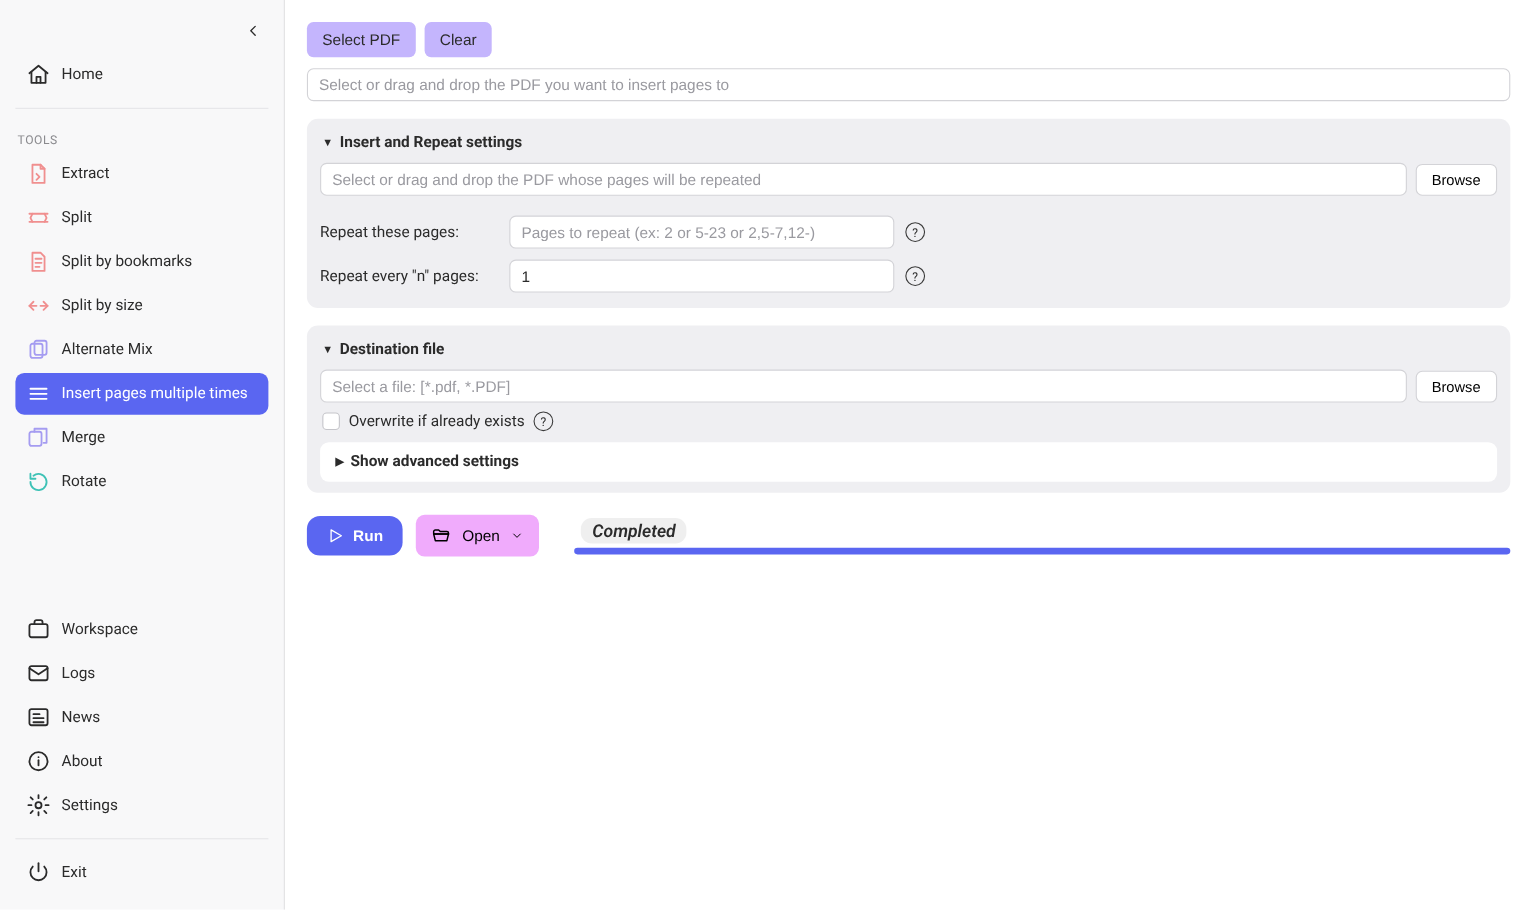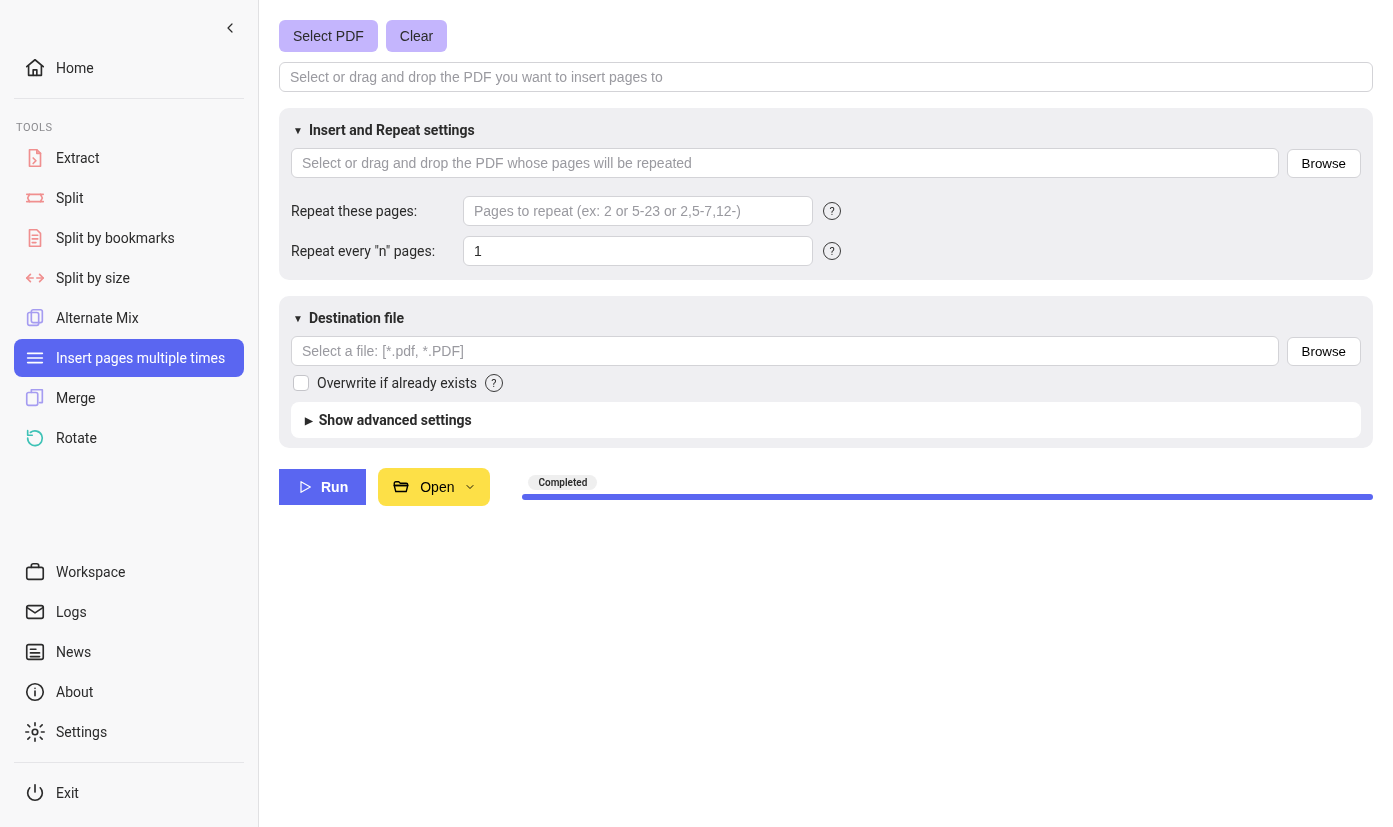--- a/index.html
+++ b/index.html
@@ -128,31 +128,32 @@
 .checkbox-row { display:flex; align-items:center; gap:8px; margin-top:8px; margin-bottom:6px; padding-left:2px;}
 .checkbox {
   width:16px; height:16px; border:1.5px solid #c5c5ca; border-radius:4px; background:#fff; cursor:pointer;
 }
 .advanced-bar {
   background:#fff; border-radius:8px; padding:10px 14px; margin-top:10px;
   display:flex; align-items:center; gap:6px; font-weight:700; cursor:pointer;
 }
 .run-bar { display:flex; align-items:center; gap:12px; margin-top:20px; }
 .btn-run {
-  background:#5a66f1; color:#fff; border:none; padding:10px 18px; border-radius:0;
+  background:#5a66f1; color:#fff; border:none; padding:10px 18px; border-radius:12px;
   font-weight:700; font-size:14px; display:flex; align-items:center; gap:8px; cursor:pointer;
 }
 .btn-open {
-  background:#fde047; border:none; padding:10px 14px; border-radius:8px;
+  background:#f0abfc; border:none; padding:10px 14px; border-radius:8px;
   display:flex; align-items:center; gap:10px; cursor:pointer; font-size:14px;
 }
 .progress-wrap { flex:1; display:flex; flex-direction:column; gap:4px; margin-left:20px;}
 .status-pill {
-  align-self:flex-start; background:#efefef; border-radius:10px; padding:2px 10px; font-size:10px; font-weight:600;
+  align-self:flex-start; background:#efefef; border-radius:10px; padding:2px 10px; font-size:16px; font-weight:600;
   margin-left:6px;
+  font-style:italic;
 }
 .progress-bar { height:6px; background:#5a66f1; border-radius:3px; width:100%; }
 svg { stroke: currentColor; fill:none; stroke-width:1.8; stroke-linecap:round; stroke-linejoin:round; }
 .icon-black { color:#2b2b2b; }
 </style>
 </head>
 <body>
 
 <div class="app">
   <aside class="sidebar">

